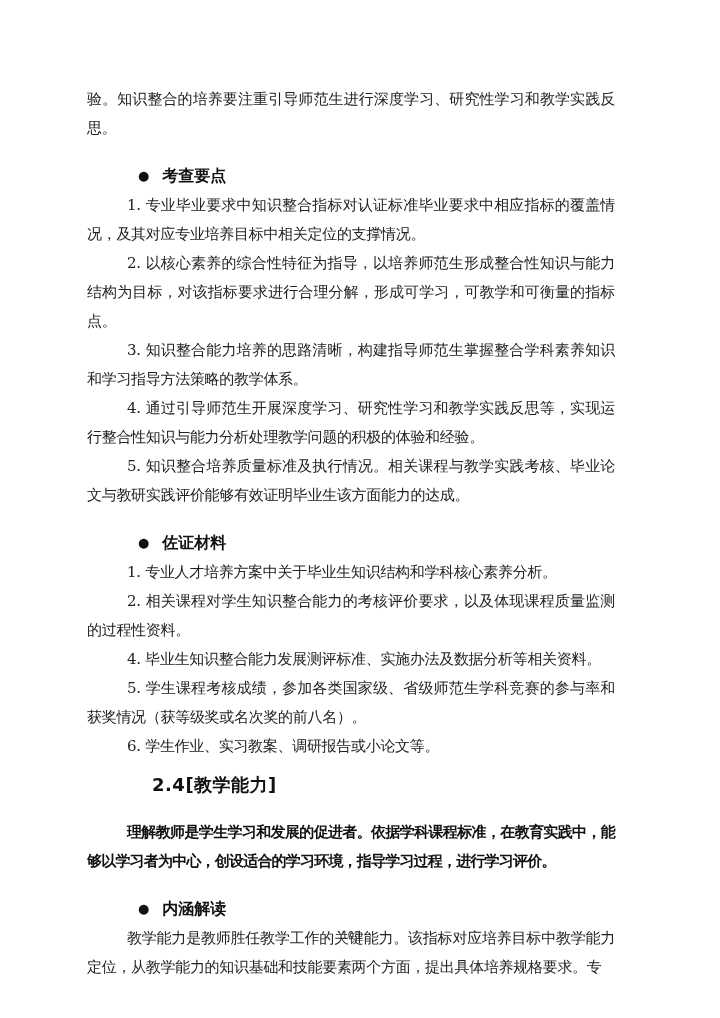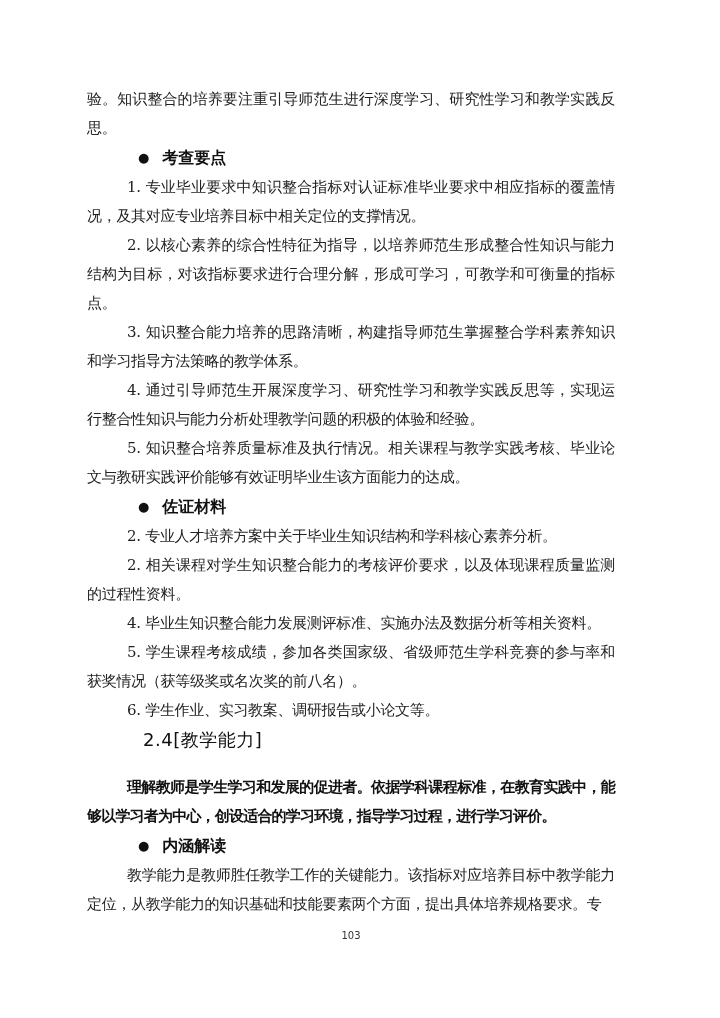--- a/index.html
+++ b/index.html
@@ -33,33 +33,34 @@
   p.indent {
     text-indent: 40px;
   }
   .bullet-heading {
     font-size: 16px;
     line-height: 29px;
     font-weight: bold;
     padding-left: 51px;
     font-family: "DejaVu Sans", "Liberation Sans", sans-serif;
     color: #111111;
+    margin-top: 18px;
   }
   .bullet-heading .bullet {
     display: inline-block;
     font-size: 13px;
     margin-right: 13px;
     transform: translateY(-1px);
   }
   .mt6 { }
   .section-heading {
-    margin: 0;
+    margin: 9px;
     font-size: 18px;
     line-height: 29px;
-    font-weight: normal;
+    font-weight: bold;
     padding-left: 56px;
     letter-spacing: 0.5px;
     font-family: "DejaVu Sans", "Liberation Sans", sans-serif;
     color: #111111;
   }
   .bold-intro {
     margin: 19px 0 0 0;
     font-size: 15px;
     line-height: 29px;
     font-weight: bold;
@@ -96,21 +97,21 @@
     <p class="body indent">1. 专业毕业要求中知识整合指标对认证标准毕业要求中相应指标的覆盖情况，及其对应专业培养目标中相关定位的支撑情况。</p>
     <p class="body indent">2. 以核心素养的综合性特征为指导，以培养师范生形成整合性知识与能力结构为目标，对该指标要求进行合理分解，形成可学习，可教学和可衡量的指标点。</p>
     <p class="body indent">3. 知识整合能力培养的思路清晰，构建指导师范生掌握整合学科素养知识和学习指导方法策略的教学体系。</p>
     <p class="body indent">4. 通过引导师范生开展深度学习、研究性学习和教学实践反思等，实现运行整合性知识与能力分析处理教学问题的积极的体验和经验。</p>
     <p class="body indent">5. 知识整合培养质量标准及执行情况。相关课程与教学实践考核、毕业论文与教研实践评价能够有效证明毕业生该方面能力的达成。</p>
 
     <div class="bullet-heading">
       <span class="bullet">●</span><span>佐证材料</span>
     </div>
 
-    <p class="body indent">2. 专业人才培养方案中关于毕业生知识结构和学科核心素养分析。</p>
+    <p class="body indent">1. 专业人才培养方案中关于毕业生知识结构和学科核心素养分析。</p>
     <p class="body indent">2. 相关课程对学生知识整合能力的考核评价要求，以及体现课程质量监测的过程性资料。</p>
     <p class="body indent">4. 毕业生知识整合能力发展测评标准、实施办法及数据分析等相关资料。</p>
     <p class="body indent">5. 学生课程考核成绩，参加各类国家级、省级师范生学科竞赛的参与率和获奖情况（获等级奖或名次奖的前八名）。</p>
     <p class="body indent">6. 学生作业、实习教案、调研报告或小论文等。</p>
 
     <h2 class="section-heading">2.4[教学能力]</h2>
 
     <p class="bold-intro">理解教师是学生学习和发展的促进者。依据学科课程标准，在教育实践中，能够以学习者为中心，创设适合的学习环境，指导学习过程，进行学习评价。</p>
 
     <div class="bullet-heading mt6">

